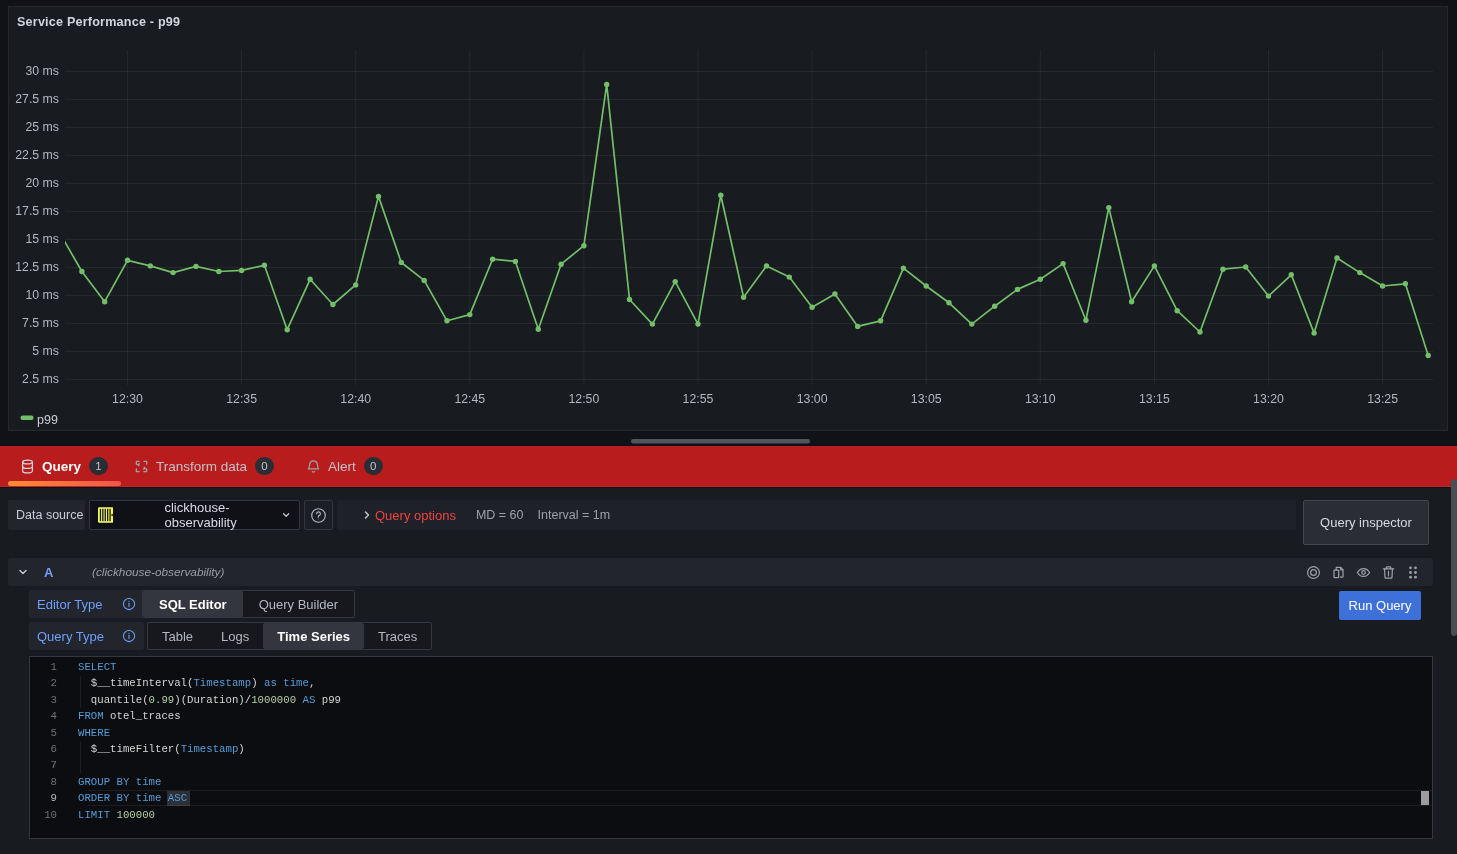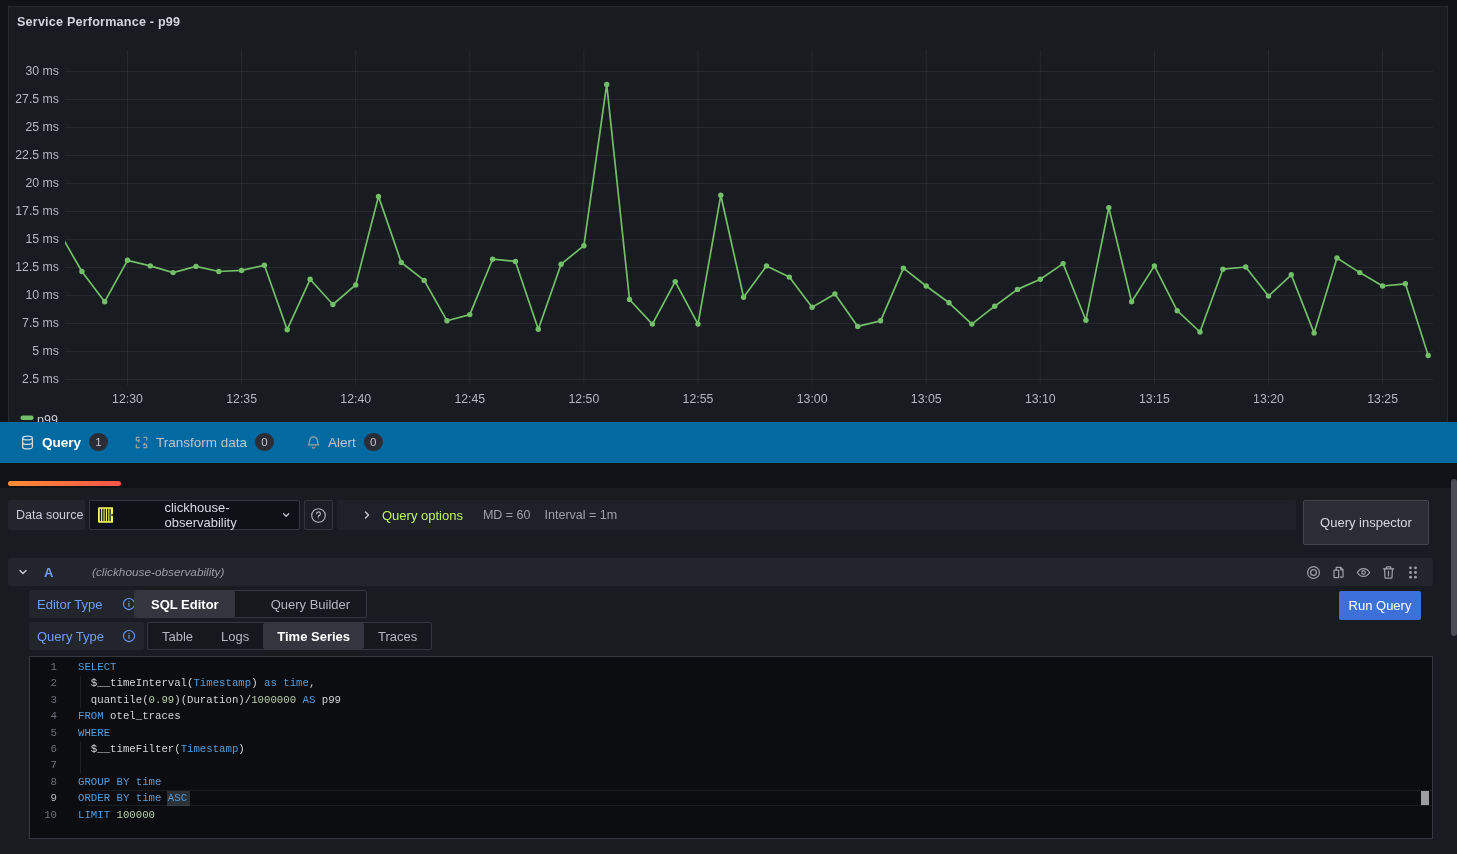--- a/index.html
+++ b/index.html
@@ -2,42 +2,42 @@
 <html><head>
 <meta charset="utf-8">
 <style>
 * { margin:0; padding:0; box-sizing:border-box; }
 html,body { width:1457px; height:854px; background:#111217; overflow:hidden;
   font-family:"Liberation Sans", sans-serif; }
 .topsvg { position:absolute; left:0; top:0; }
 
 
 .content-bg { position:absolute; left:0; top:488px; width:1457px; height:366px; background:#181b1f; }
-.tabbar { position:absolute; left:0; top:422px; width:1457px; height:41px; background:#0369a1;
+.tabbar { position:absolute; left:0; top:446px; width:1457px; height:41px; background:#b91c1c;
   border-bottom:1px solid rgba(204,204,220,0.08); }
 .tab { position:absolute; top:0; height:40px; display:flex; align-items:center; font-size:13.5px; color:#c0c2cb; }
 .tab .ticon { margin-right:7px; display:flex; }
 .tab.active { color:#ffffff; font-weight:600; }
 .badge { margin-left:8px; min-width:19px; height:18px; padding:0 5px; background:#2a2d35;
   border-radius:10px; font-size:11.5px; font-weight:400; color:#c0c2ca; display:flex; align-items:center; justify-content:center; }
 .underline { position:absolute; left:8px; top:481px; width:113px; height:4.6px;
   background:linear-gradient(90deg,#ff8c33,#f2544a); border-radius:2.5px; }
 
 .chip { position:absolute; background:#22252b; border-radius:2px; color:#ccccdc; font-size:12.5px; font-weight:500;
   display:flex; align-items:center; }
 .bluechip { color:#6e9fff; font-weight:500; font-size:13px; justify-content:space-between; }
 
 .select { position:absolute; left:89px; top:500px; width:211px; height:30px; background:#0f1117; border:1px solid #33363e;
   border-radius:2px; display:flex; align-items:center; padding:0 8px;gap:44px; }
 .select .txt { color:#d9dae2; font-size:13px; margin-left:7px; flex:1; }
 .helpbtn { position:absolute; left:304px; top:500px; width:29px; height:30px; background:#1b1e24; border:1px solid #33363e;
   border-radius:2px; display:flex; align-items:center; justify-content:center; }
 .qopts { position:absolute; left:337px; top:500px; width:959px; height:30px; background:#1e2127; border-radius:2px;
   display:flex; align-items:center; }
-.qopts .lnk { color:#bef264; font-size:13px; font-weight:500; margin-left:9px; }
+.qopts .lnk { color:#ef4444; font-size:13px; font-weight:500; margin-left:2px; }
 .qopts .meta { color:#9da0a8; font-size:12.5px; }
 .qinsp { position:absolute; left:1303px; top:500px; width:126px; height:45px; background:#2a2d34; border:1px solid #43464d;
   border-radius:2px; color:#d7d8df; font-size:13px; font-weight:500; display:flex; align-items:center; justify-content:center; }
 
 .qheader { position:absolute; left:8px; top:558px; width:1425px; height:28px; background:#22252b; border-radius:2px;
   display:flex; align-items:center; }
 .qheader .qa { color:#6e9fff; font-size:13px; font-weight:600; position:absolute; left:36px; }
 .qheader .qds { color:#9b9da4; font-size:11.8px; font-style:italic; position:absolute; left:84px; }
 .hicons { position:absolute; right:12px; top:0; height:28px; display:flex; align-items:center; gap:10px; }
 .hicons > div { width:15px; height:15px; display:flex; }
@@ -311,21 +311,21 @@
         </svg>
       </div>
   </div>
 </div>
 
 <div class="chip bluechip" style="left:29px; top:590px; width:115px; height:28px; padding:0 8px;">Editor Type <svg width="14" height="14" viewBox="0 0 16 16" fill="none" stroke="#6e9fff" stroke-width="1.2">
       <circle cx="8" cy="8" r="6.4"></circle>
       <path d="M8 7.2v3.6" stroke-linecap="round"></path>
       <circle cx="8" cy="5" r="0.6" fill="#6e9fff" stroke="none"></circle>
     </svg></div>
-<div class="radiogrp" style="left:134px; top:590px;gap:20px;">
+<div class="radiogrp" style="left:142px; top:590px;">
   <div class="opt on">SQL Editor</div>
   <div class="opt">Query Builder</div>
 </div>
 
 <div class="chip bluechip" style="left:29px; top:622px; width:115px; height:28px; padding:0 8px;">Query Type <svg width="14" height="14" viewBox="0 0 16 16" fill="none" stroke="#6e9fff" stroke-width="1.2">
       <circle cx="8" cy="8" r="6.4"></circle>
       <path d="M8 7.2v3.6" stroke-linecap="round"></path>
       <circle cx="8" cy="5" r="0.6" fill="#6e9fff" stroke="none"></circle>
     </svg></div>
 <div class="radiogrp qt" style="left:147px; top:622px;">

